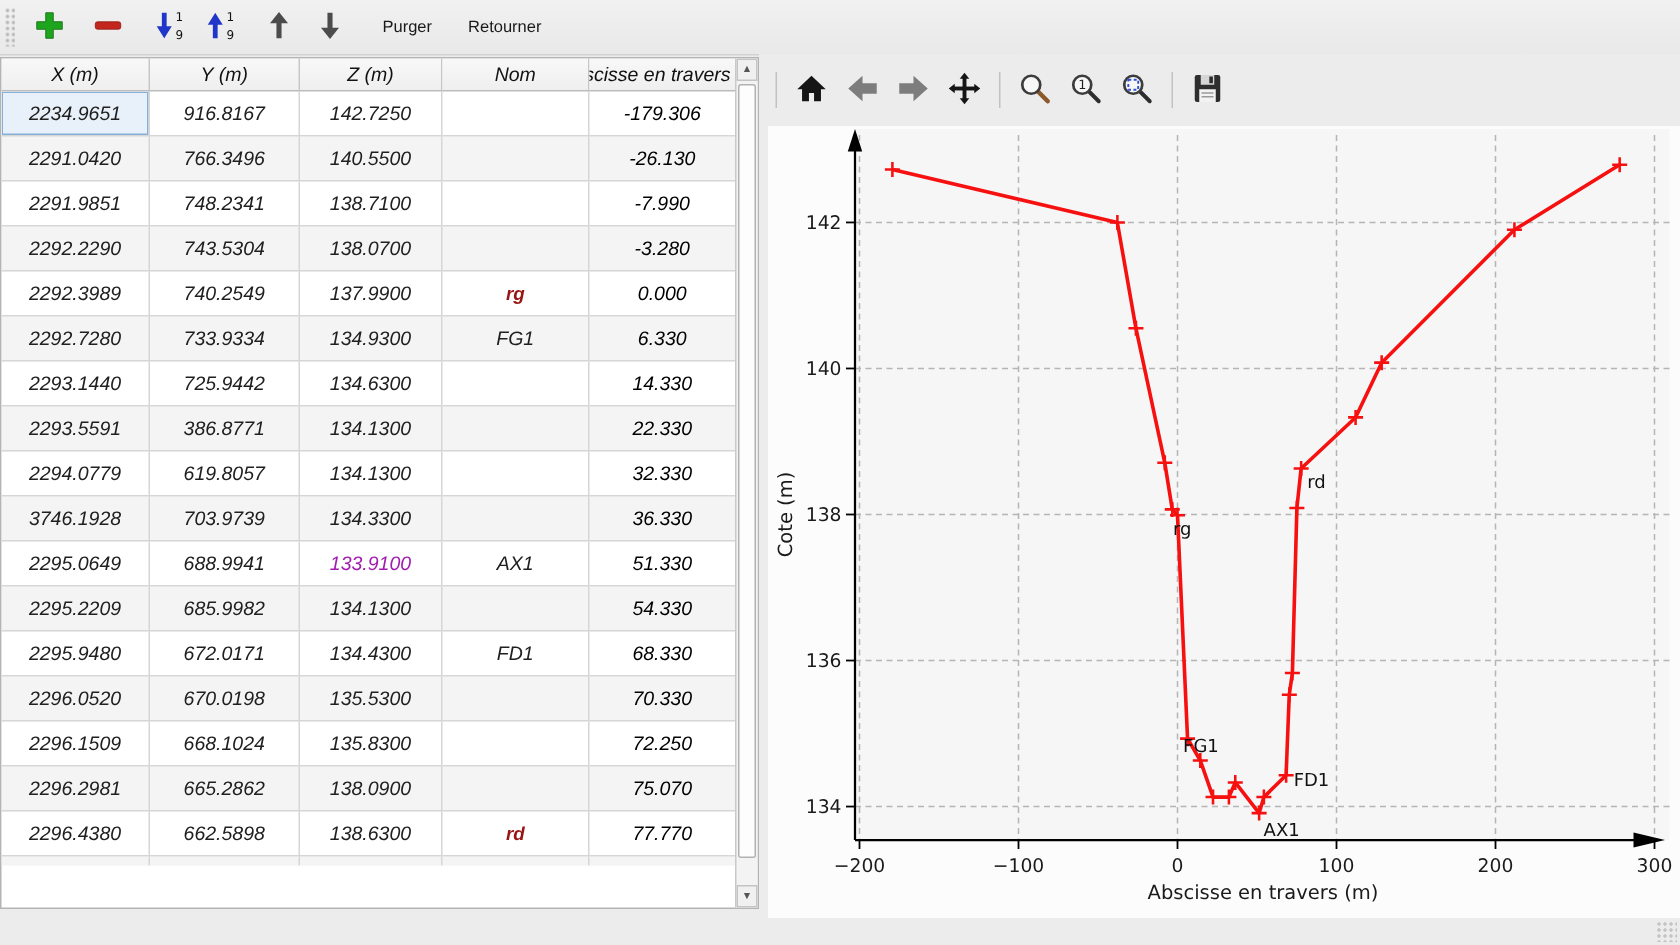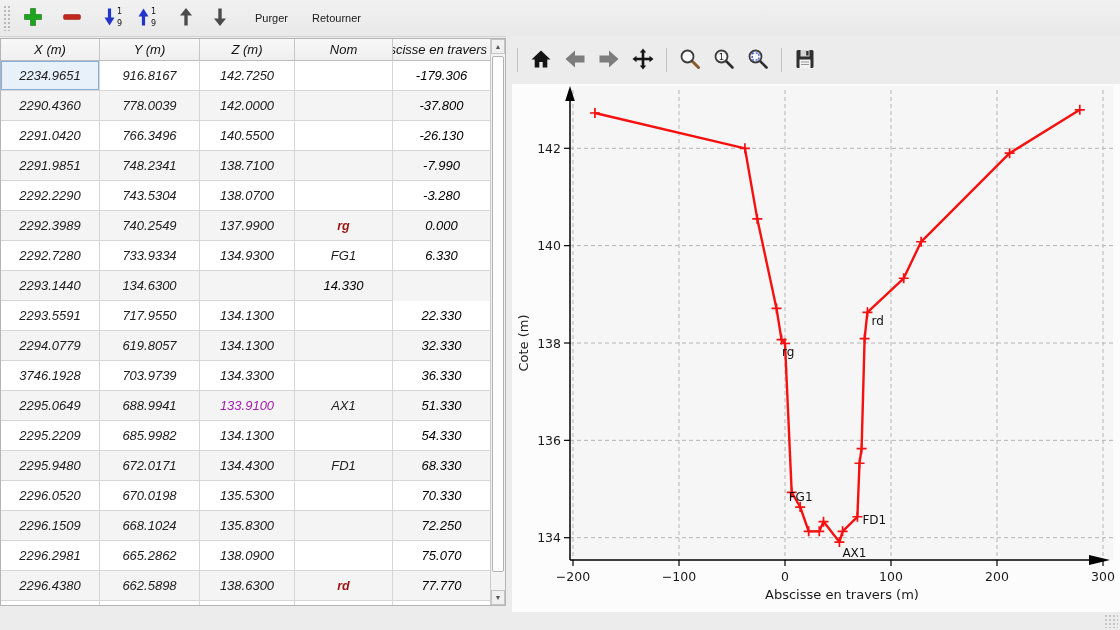--- a/index.html
+++ b/index.html
@@ -159,27 +159,20 @@
     </div>
     <div id="tbody">
         <div class="tr">
           <div class="td sel">2234.9651</div>
           <div class="td">916.8167</div>
           <div class="td">142.7250</div>
           <div class="td"></div>
           <div class="td abs">-179.306</div>
         </div>
         <div class="tr">
-          <div class="td">2290.4360</div>
-          <div class="td">778.0039</div>
-          <div class="td">142.0000</div>
-          <div class="td"></div>
-          <div class="td abs">-37.800</div>
-        </div>
-        <div class="tr">
           <div class="td">2291.0420</div>
           <div class="td">766.3496</div>
           <div class="td">140.5500</div>
           <div class="td"></div>
           <div class="td abs">-26.130</div>
         </div>
         <div class="tr">
           <div class="td">2291.9851</div>
           <div class="td">748.2341</div>
           <div class="td">138.7100</div>
@@ -202,27 +195,28 @@
         </div>
         <div class="tr">
           <div class="td">2292.7280</div>
           <div class="td">733.9334</div>
           <div class="td">134.9300</div>
           <div class="td">FG1</div>
           <div class="td abs">6.330</div>
         </div>
         <div class="tr">
           <div class="td">2293.1440</div>
+          <div class="td">725.9442</div>
           <div class="td">134.6300</div>
           <div class="td"></div>
           <div class="td abs">14.330</div>
         </div>
         <div class="tr">
           <div class="td">2293.5591</div>
-          <div class="td">717.9550</div>
+          <div class="td">386.8771</div>
           <div class="td">134.1300</div>
           <div class="td"></div>
           <div class="td abs">22.330</div>
         </div>
         <div class="tr">
           <div class="td">2294.0779</div>
           <div class="td">619.8057</div>
           <div class="td">134.1300</div>
           <div class="td"></div>
           <div class="td abs">32.330</div>

